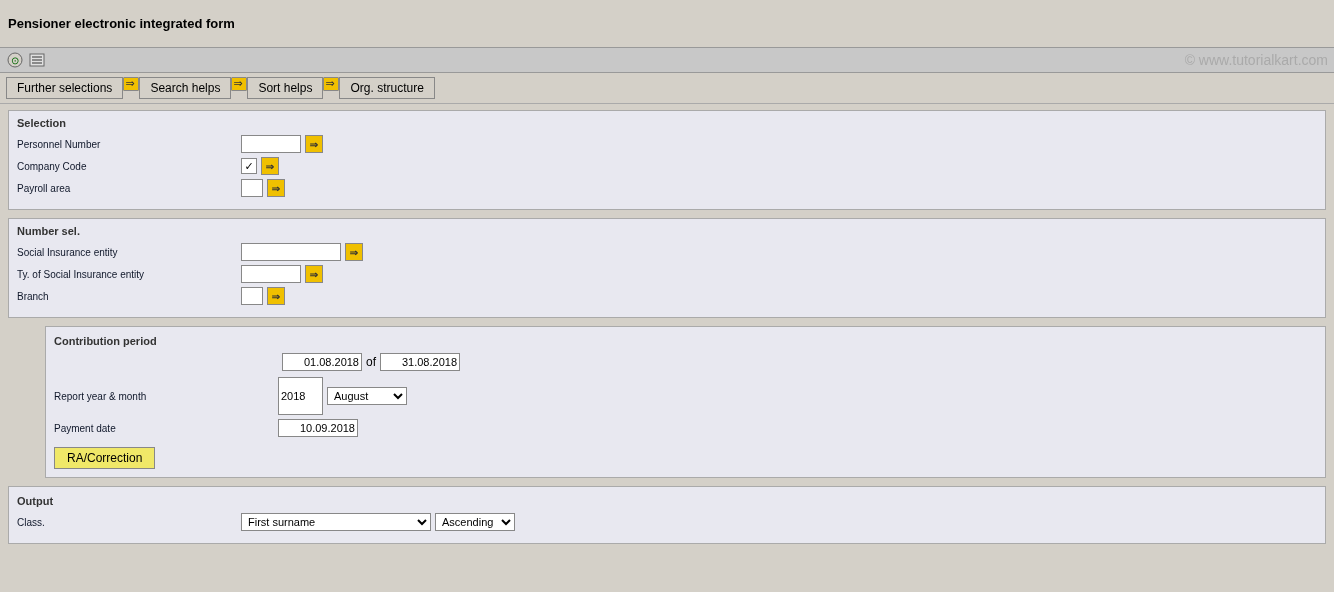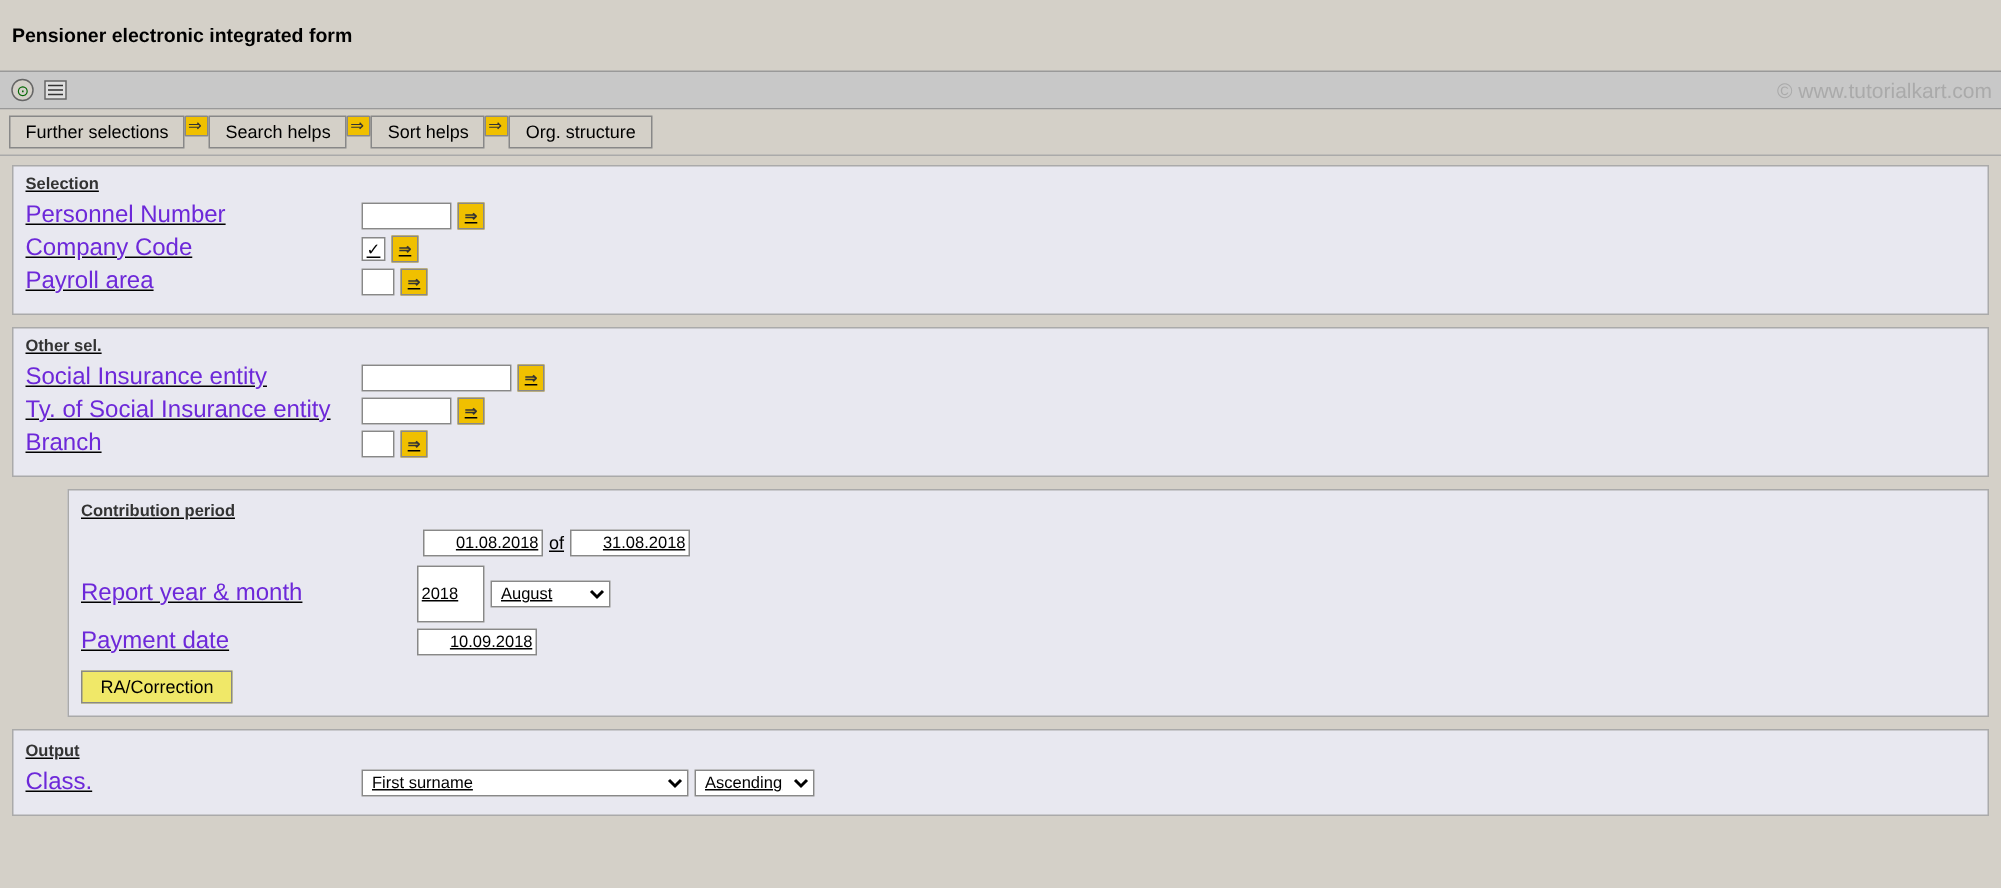--- a/index.html
+++ b/index.html
@@ -69,21 +69,20 @@
       content: '⇒';
       position: absolute;
       top: -1px;
       left: 1px;
       font-size: 11px;
       color: #333;
     }
     .main-content {
       padding: 6px 8px;
       background: #d4d0c8;
-      text-decoration: underline;
     }
     .section {
       background: #e8e8f0;
       border: 1px solid #aaa;
       margin-bottom: 8px;
       padding: 4px 8px 8px 8px;
     }
     .section-title {
       font-size: 11px;
       color: #333;
@@ -92,22 +91,22 @@
       padding-top: 2px;
     }
     .field-row {
       display: flex;
       align-items: center;
       margin-bottom: 4px;
       gap: 4px;
     }
     .field-label {
       width: 220px;
-      font-size: 16px;
-      color: #6d28d9;
+      font-size: 10px;
+      color: #0f172a;
     }
     .field-input {
       border: 1px solid #888;
       background: #fff;
       height: 18px;
       font-size: 11px;
       padding: 1px 2px;
     }
     .field-input-sm { width: 60px; }
     .field-input-md { width: 100px; }
@@ -189,21 +188,21 @@
       background: #e8e8f0;
       border: 1px solid #aaa;
       padding: 6px 8px 8px 8px;
     }
     .class-select {
       border: 1px solid #888;
       background: #fff;
       height: 18px;
       font-size: 11px;
       padding: 0 2px;
-      width: 218px;
+      width: 190px;
     }
     .order-select {
       border: 1px solid #888;
       background: #fff;
       height: 18px;
       font-size: 11px;
       padding: 0 2px;
       width: 80px;
     }
   </style>
@@ -268,21 +267,21 @@
     </div>
 
     <div class="field-row">
       <span class="field-label">Payroll area</span>
       <input class="field-input field-input-xsmall" type="text" value="" style="width: 22px;">
       <span class="nav-btn">⇒</span>
     </div>
   </div>
 
   <div class="section">
-    <div class="section-title">Other sel.</div>
+    <div class="section-title">Number sel.</div>
 
     <div class="field-row">
       <span class="field-label">Social Insurance entity</span>
       <input class="field-input field-input-md" type="text" value="" style="">
       <span class="nav-btn">⇒</span>
     </div>
 
     <div class="field-row">
       <span class="field-label">Ty. of Social Insurance entity</span>
       <input class="field-input field-input-sm" type="text" value="" style="">

